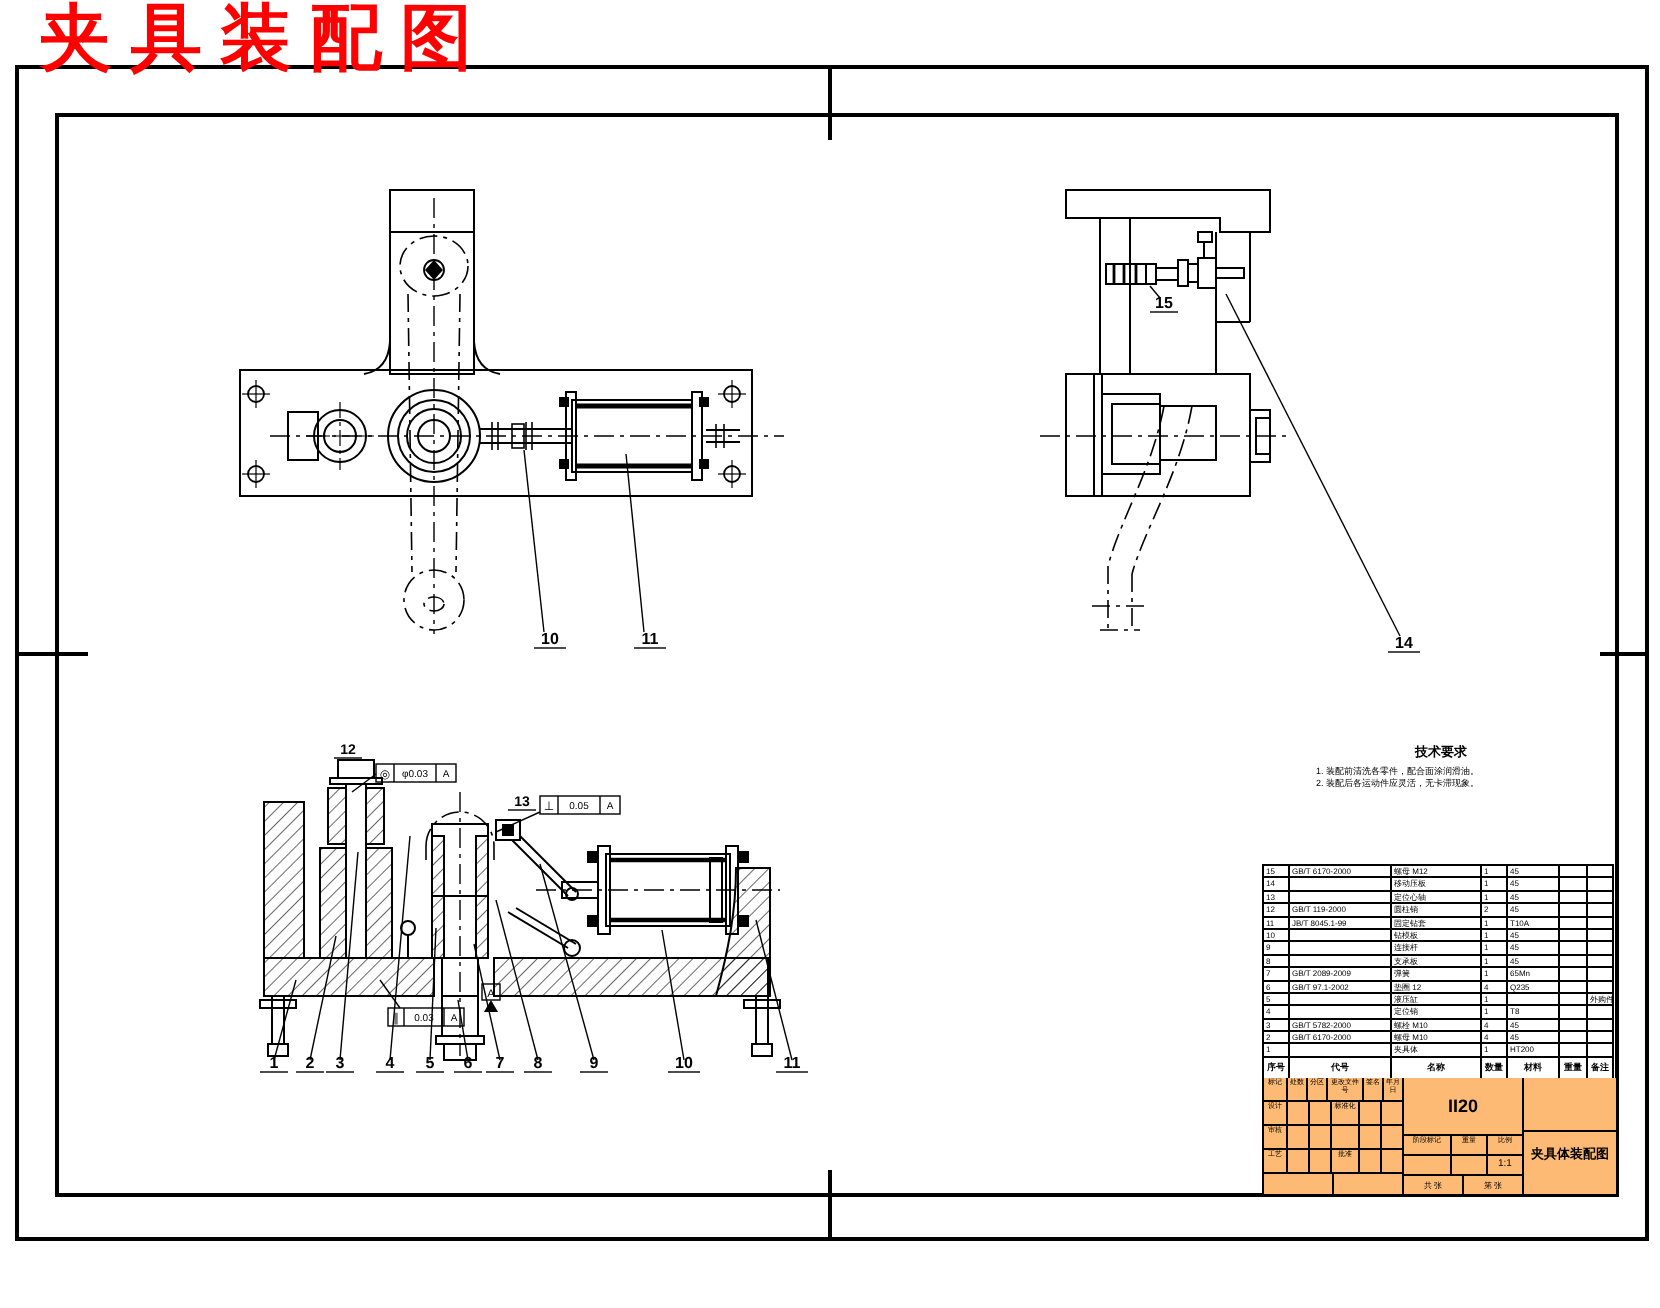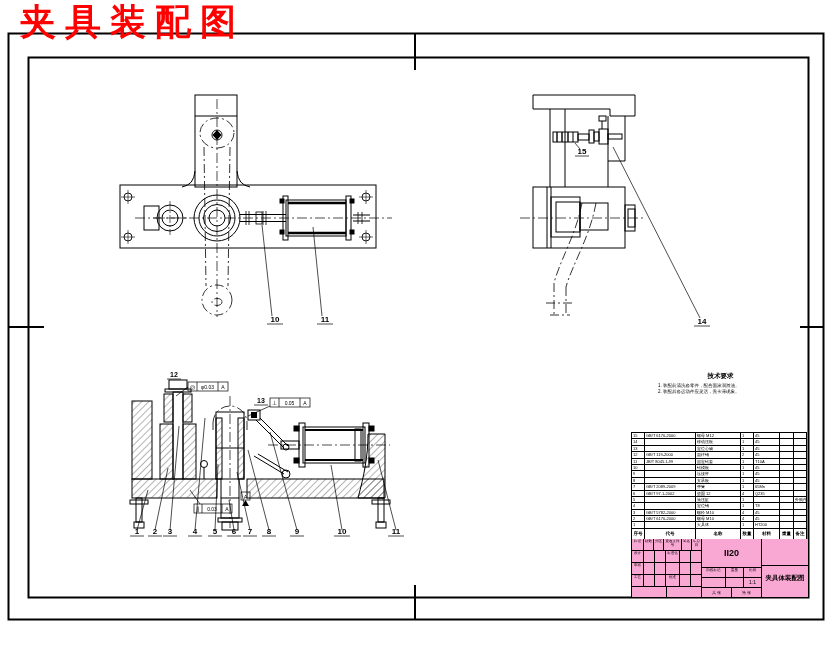--- a/index.html
+++ b/index.html
@@ -1,38 +1,38 @@
 <!DOCTYPE html>
 <html><head>
 <meta charset="utf-8">
 <style>
   html,body{margin:0;padding:0;}
   body{width:830px;height:654px;background:#ffffff;position:relative;overflow:hidden;
        font-family:"Liberation Sans","DejaVu Sans",sans-serif;color:#000;}
   #stage{position:absolute;left:0;top:0;width:830px;height:654px;}
   svg text{font-family:"Liberation Sans","DejaVu Sans",sans-serif;}
 
-  .main-title{position:absolute;left:20px;top:2px;font-family:Liberation Sans, sans-serif;
+  .main-title{position:absolute;left:20px;top:2px;font-family:Liberation Mono, monospace;
       font-size:36px;font-weight:bold;color:#ff0000;letter-spacing:9px;white-space:nowrap;line-height:40px;}
 
   .notes{position:absolute;left:658px;top:372px;width:125px;}
   .notes .nh{font-size:6.5px;font-weight:bold;text-align:center;margin-bottom:2px;}
   .notes .nl{font-size:4.5px;line-height:6px;white-space:nowrap;}
 
   
   .pt{position:absolute;left:631px;top:432px;border-left:1px solid #000;border-top:1px solid #000;background:#fff;}
   .pr{display:grid;grid-template-columns:13px 51px 45px 13px 26px 14px 13px;height:6.4px;}
   .pr .c{border-right:1px solid #000;border-bottom:1px solid #000;font-size:4px;line-height:5.4px;
          overflow:hidden;white-space:nowrap;padding-left:1px;box-sizing:border-box;}
   .pr.hd{height:11px;}
   .pr.hd .c{font-size:4.5px;font-weight:bold;text-align:center;line-height:10px;padding-left:0;}
 
   
   .tb{position:absolute;left:631px;top:539px;width:177px;height:59px;border-left:1px solid #000;
-      border-bottom:1px solid #000;box-sizing:border-box;background:#f9a8d4;}
+      border-bottom:1px solid #000;box-sizing:border-box;background:#fdba74;}
   .tb div{position:absolute;box-sizing:border-box;}
   .cellb{border-right:1px solid #000;border-bottom:1px solid #000;font-size:3.5px;overflow:hidden;
          text-align:center;}
   .tbl-row{display:grid;height:12px;}
   .dn{font-size:9px;font-weight:bold;text-align:center;line-height:29px;}
   .dt{font-size:6.5px;font-weight:bold;text-align:center;line-height:9px;padding-top:7px;}
 </style>
 </head>
 <body>
 

